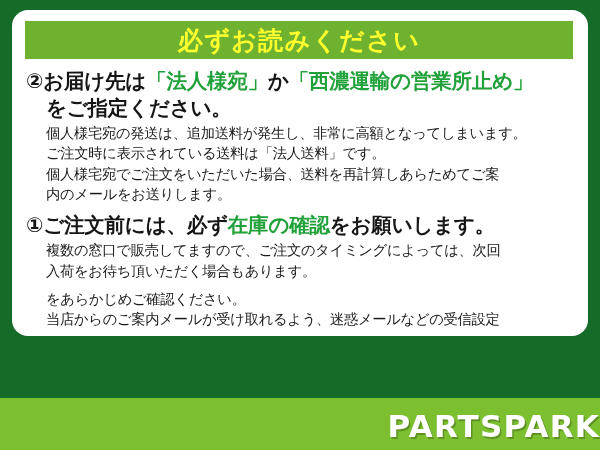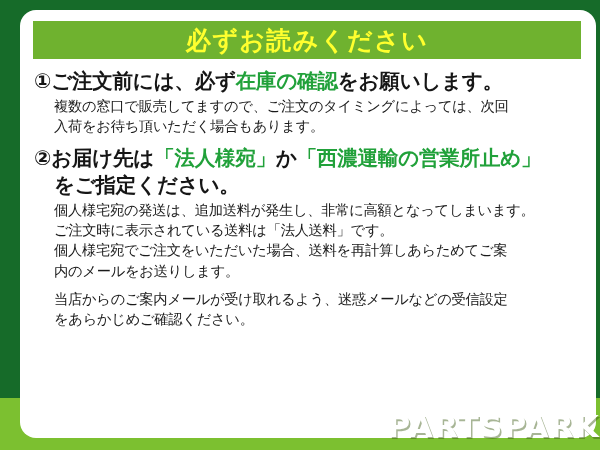--- a/index.html
+++ b/index.html
@@ -29,24 +29,24 @@
     left: 0;
     right: 0;
     top: 398px;
     height: 52px;
     background: #7cc030;
   }
 
   
   #card {
     position: absolute;
-    left: 20px;
+    left: 12px;
     top: 10px;
     width: 576px;
-    height: 428px;
+    height: 326px;
     background: #ffffff;
     border-radius: 16px;
     box-sizing: border-box;
     overflow: hidden;
   }
 
   #header-banner {
     position: absolute;
     left: 13px;
     top: 11px;
@@ -135,45 +135,45 @@
   <div id="card">
 
     <div id="header-banner">
       <span class="banner-text">必ずお読みください</span>
     </div>
 
     <div id="items">
 
       <div class="item">
         <div class="item-heading">
-          <span>①</span><span>ご注文前には、必ず</span><span class="hl">在庫の確認</span><span>をお願いします。</span>
-        </div>
-        <div class="item-sub">
-          <span class="subline">複数の窓口で販売してますので、ご注文のタイミングによっては、次回</span>
-          <span class="subline">入荷をお待ち頂いただく場合もあります。</span>
-        </div>
-      </div>
-
-      <div class="item">
-        <div class="item-heading">
           <span>②</span><span>お届け先は</span><span class="hl">「法人様宛」</span><span>か</span><span class="hl">「西濃運輸の営業所止め」</span>
         </div>
         <div class="item-heading heading-indent">をご指定ください。</div>
         <div class="item-sub">
           <span class="subline">個人様宅宛の発送は、追加送料が発生し、非常に高額となってしまいます。</span>
           <span class="subline">ご注文時に表示されている送料は「法人送料」です。</span>
           <span class="subline">個人様宅宛でご注文をいただいた場合、送料を再計算しあらためてご案</span>
           <span class="subline">内のメールをお送りします。</span>
         </div>
       </div>
 
       <div class="item">
+        <div class="item-heading">
+          <span>①</span><span>ご注文前には、必ず</span><span class="hl">在庫の確認</span><span>をお願いします。</span>
+        </div>
         <div class="item-sub">
+          <span class="subline">複数の窓口で販売してますので、ご注文のタイミングによっては、次回</span>
+          <span class="subline">入荷をお待ち頂いただく場合もあります。</span>
+        </div>
+      </div>
+
+      <div class="item">
+        <div class="item-sub">
+          <span class="subline">をあらかじめご確認ください。</span>
           <span class="subline">当店からのご案内メールが受け取れるよう、迷惑メールなどの受信設定</span>
-          <span class="subline">をあらかじめご確認ください。</span>
         </div>
       </div>
 
     </div>
   </div>
 
   <div id="brand-footer">
     <span class="brand-text">PARTSPARK</span>
   </div>
 

